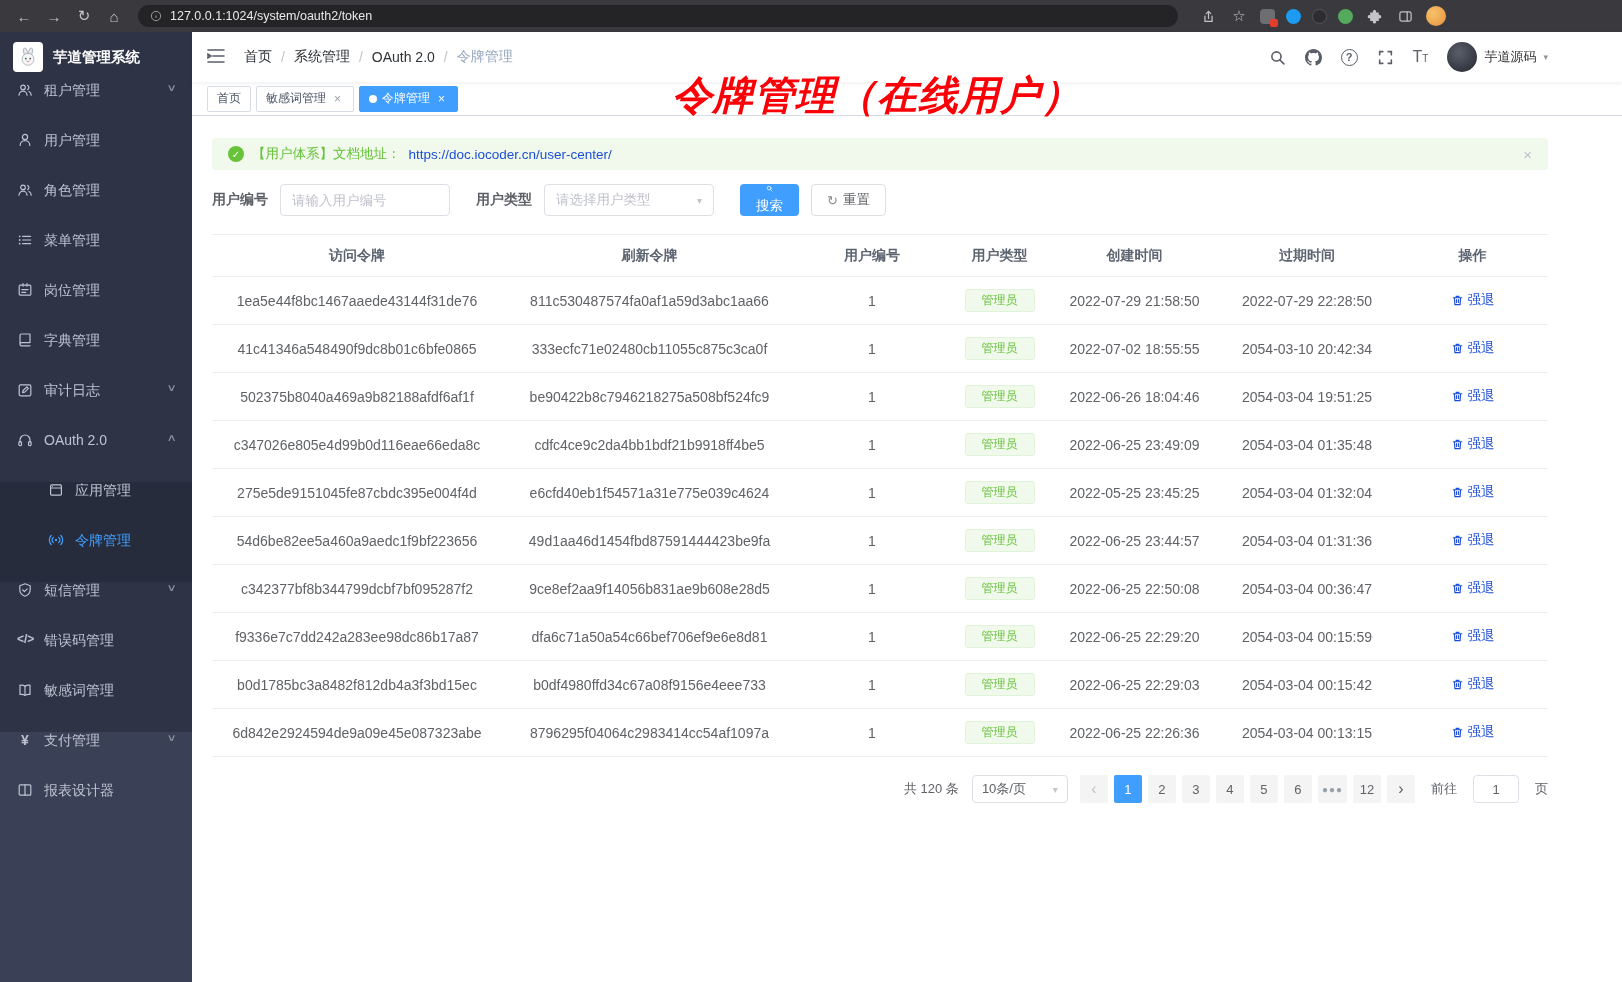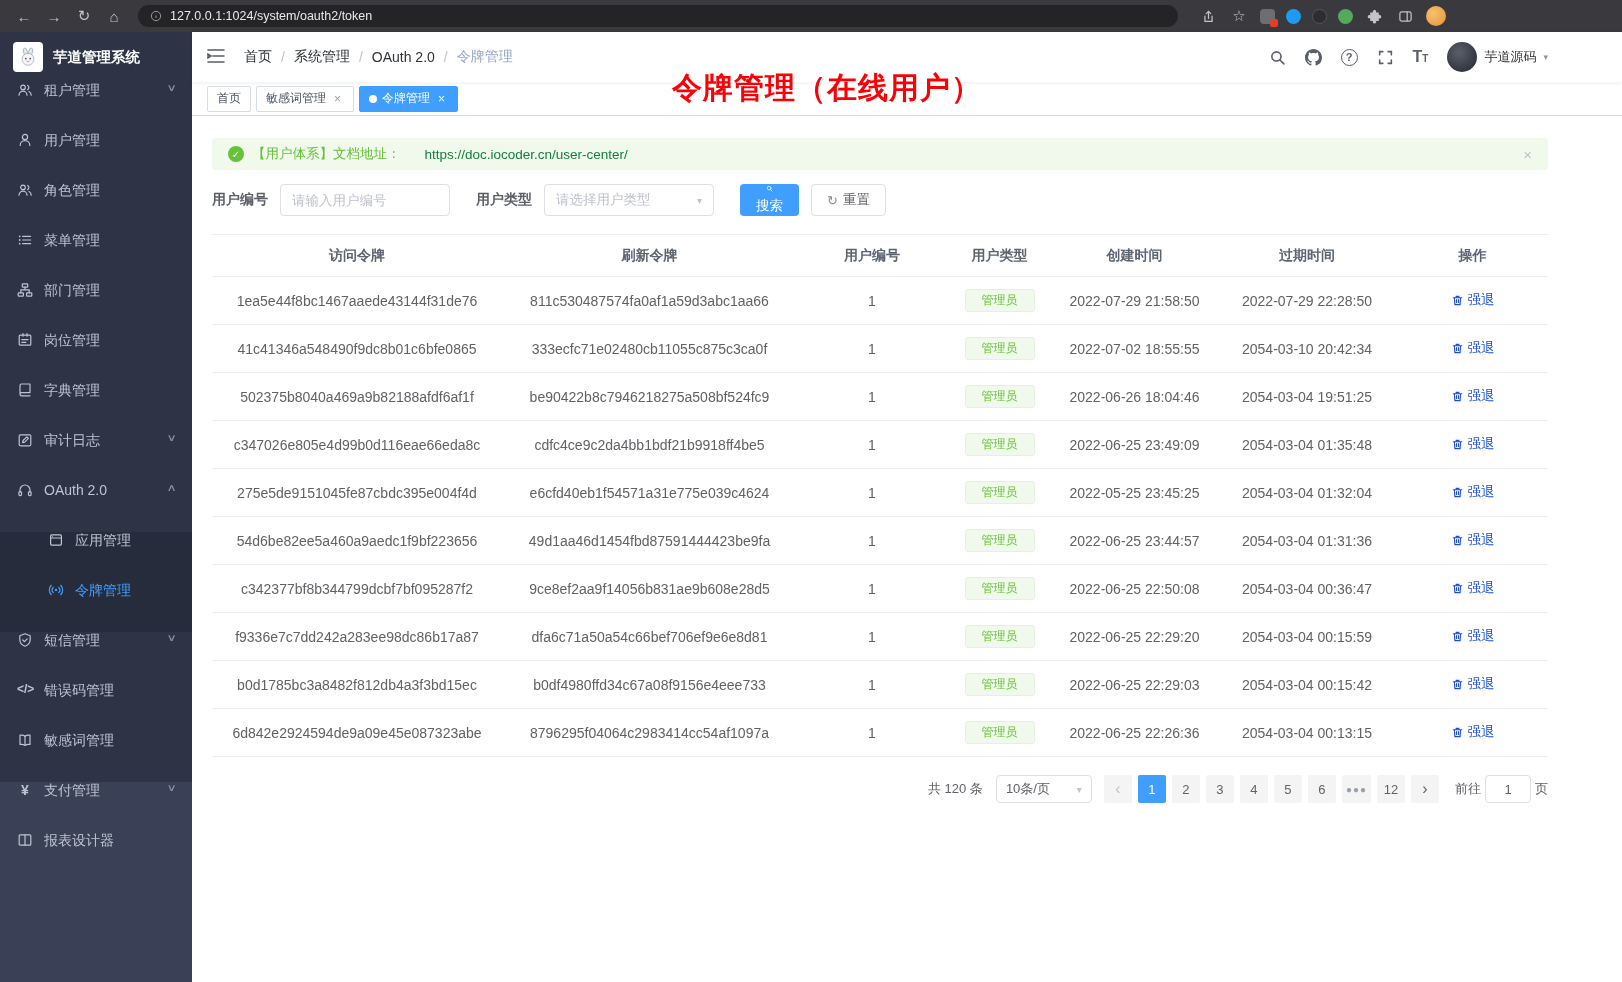--- a/index.html
+++ b/index.html
@@ -52,41 +52,41 @@
   .hamburger svg { width:20px; height:20px; stroke:currentColor; stroke-width:1.6; fill:none; stroke-linecap:round; }
   .breadcrumb { display:flex; align-items:center; gap:9px; margin-left:16px; font-size:14px; }
   .crumb { color:#2f3337; cursor:pointer; }
   .crumb-sep { color:#c0c4cc; }
   .crumb.last { color:#97a8be; cursor:default; }
   .topbar-right { margin-left:auto; display:flex; align-items:center; gap:19px; color:#5a5e66; }
   .hico { cursor:pointer; display:flex; align-items:center; justify-content:center; }
   .hico svg { width:17px; height:17px; stroke:currentColor; fill:none; stroke-width:1.5; stroke-linecap:round; }
   .hico.fill svg { fill:currentColor; stroke:none; }
   .q-icon { width:17px; height:17px; border:1.6px solid currentColor; border-radius:50%; font-size:11px; font-weight:bold; display:flex; align-items:center; justify-content:center; }
-  .ticon { font-weight:bold; font-size:16px; line-height:1; }
+  .ticon { font-weight:normal; font-size:16px; line-height:1; }
   .ticon small { font-size:10px; }
   .user-chip { display:flex; align-items:center; gap:7px; cursor:pointer; }
   .avatar { width:30px; height:30px; border-radius:50%; background:radial-gradient(circle at 40% 35%, #5a5f6b, #23262e); }
   .user-name { font-size:13px; color:#303133; }
   .user-caret { font-size:9px; color:#909399; }
 
   
   .tabsbar { height:34px; display:flex; align-items:center; gap:5px; padding:0 15px; border-bottom:1px solid #d8dce5; background:#fff; position:relative; z-index:2; }
   .tab-tag { height:26px; display:inline-flex; align-items:center; gap:5px; padding:0 9px; border:1px solid #d8dce5; background:#fff; color:#495060; font-size:12px; cursor:pointer; border-radius:2px; }
   .tab-tag .x { font-size:12px; color:#9aa0a8; width:13px; height:13px; display:flex; align-items:center; justify-content:center; border-radius:50%; }
   .tab-tag.active { background:#409eff; border-color:#409eff; color:#fff; }
   .tab-tag.active .x { color:#fff; }
   .tab-dot { width:8px; height:8px; border-radius:50%; background:#fff; }
 
   
   .content { flex:1; padding:22px 74px 0 20px; overflow:hidden; }
   .alert { height:32px; background:#f0f9eb; border-radius:4px; display:flex; align-items:center; gap:8px; padding:0 16px; margin-bottom:14px; }
   .alert-check { width:16px; height:16px; border-radius:50%; background:#67c23a; color:#fff; font-size:10px; display:flex; align-items:center; justify-content:center; flex:none; }
   .alert-text { font-size:13.5px; color:#67c23a; }
-  .alert-link { font-size:13.5px; color:#15803d; cursor:pointer;margin-left:16px; }
+  .alert-link { font-size:13.5px; color:#1d4ed8; cursor:pointer; }
   .alert-close { margin-left:auto; color:#bdc1c8; font-size:15px; cursor:pointer; }
 
   .filter { display:flex; align-items:center; gap:12px; margin:4px 0 18px 0; }
   .f-label { font-size:14px; font-weight:bold; color:#5c6066; margin-right:2px; }
   .f-input, .f-select { width:170px; height:32px; border:1px solid #dcdfe6; border-radius:4px; background:#fff; font-size:13.5px; padding:0 11px; color:#606266; }
   .f-input::placeholder { color:#c0c2cc; }
   .f-select { display:flex; align-items:center; justify-content:space-between; cursor:pointer; }
   .f-select .ph { color:#c0c2cc; }
   .f-select .caret { color:#c0c4cc; font-size:10px; }
   .f-group { display:flex; align-items:center; gap:10px; margin-right:14px; }
@@ -108,25 +108,25 @@
   .pagination { display:flex; align-items:center; justify-content:flex-end; gap:9px; margin-top:18px; font-size:13px; color:#606266; }
   .pg-total { margin-right:4px; }
   .pg-size { width:96px; height:28px; border:1px solid #dcdfe6; border-radius:4px; display:flex; align-items:center; justify-content:space-between; padding:0 9px; cursor:pointer; }
   .pg-size .caret { color:#c0c4cc; font-size:10px; }
   .pager { display:flex; align-items:center; }
   .pg-btn { min-width:28px; height:28px; border-radius:2px; background:#f4f4f5; color:#606266; display:flex; align-items:center; justify-content:center; margin:0 3px; font-size:13px; cursor:pointer; padding:0 4px; }
   .pg-btn.arrow { font-size:16px; }
   .pg-btn.disabled { color:#c0c4cc; cursor:default; }
   .pg-btn.active { background:#409eff; color:#fff; }
   .pg-btn.dots { letter-spacing:1px; font-size:10px; color:#98a0aa; }
-  .pg-goto { display:flex; align-items:center; gap:4px; margin-left:4px; }
+  .pg-goto { display:flex; align-items:center; gap:16px; margin-left:4px; }
   .pg-input { width:46px; height:28px; border:1px solid #dcdfe6; border-radius:4px; text-align:center; font-size:13px; color:#606266; }
 
   
-  .annotation { position:absolute; left:672px; top:68px; font-size:30px; font-weight:800; color:#fb0007; z-index:20; letter-spacing:1px; white-space:nowrap; pointer-events:none; }
+  .annotation { position:absolute; left:672px; top:68px; font-size:40px; font-weight:800; color:#fb0007; z-index:20; letter-spacing:1px; white-space:nowrap; pointer-events:none;font-style:italic; }
 </style>
 </head>
 <body>
 
 <div class="chrome">
   <span class="cico">←</span>
   <span class="cico">→</span>
   <span class="cico">↻</span>
   <span class="cico">⌂</span>
   <div class="urlbar">
@@ -207,29 +207,20 @@
       <span class="nav-label">角色管理</span>
     </div>
     <div class="nav-item">
       <svg viewBox="0 0 16 16">
           <path d="M5.6 4.3h8M5.6 8h8M5.6 11.7h8"></path>
           <circle cx="2.7" cy="4.3" r=".9" fill="currentColor" stroke="none"></circle>
           <circle cx="2.7" cy="8" r=".9" fill="currentColor" stroke="none"></circle>
           <circle cx="2.7" cy="11.7" r=".9" fill="currentColor" stroke="none"></circle>
         </svg>
       <span class="nav-label">菜单管理</span>
-    </div>
-    <div class="nav-item">
-      <svg viewBox="0 0 16 16">
-          <rect x="5.3" y="1.8" width="5.4" height="3.4" rx=".6"></rect>
-          <rect x="1.2" y="10.8" width="5.2" height="3.4" rx=".6"></rect>
-          <rect x="9.6" y="10.8" width="5.2" height="3.4" rx=".6"></rect>
-          <path d="M8 5.2v2.6M3.8 10.8V7.8h8.4v3"></path>
-        </svg>
-      <span class="nav-label">部门管理</span>
     </div>
     <div class="nav-item">
       <svg viewBox="0 0 16 16">
           <rect x="2.2" y="3.2" width="11.6" height="10" rx="1"></rect>
           <path d="M6 1.6v2.6M10 1.6v2.6M4.8 7.6h6.4M4.8 10.4h4"></path>
         </svg>
       <span class="nav-label">岗位管理</span>
     </div>
     <div class="nav-item">
       <svg viewBox="0 0 16 16">

